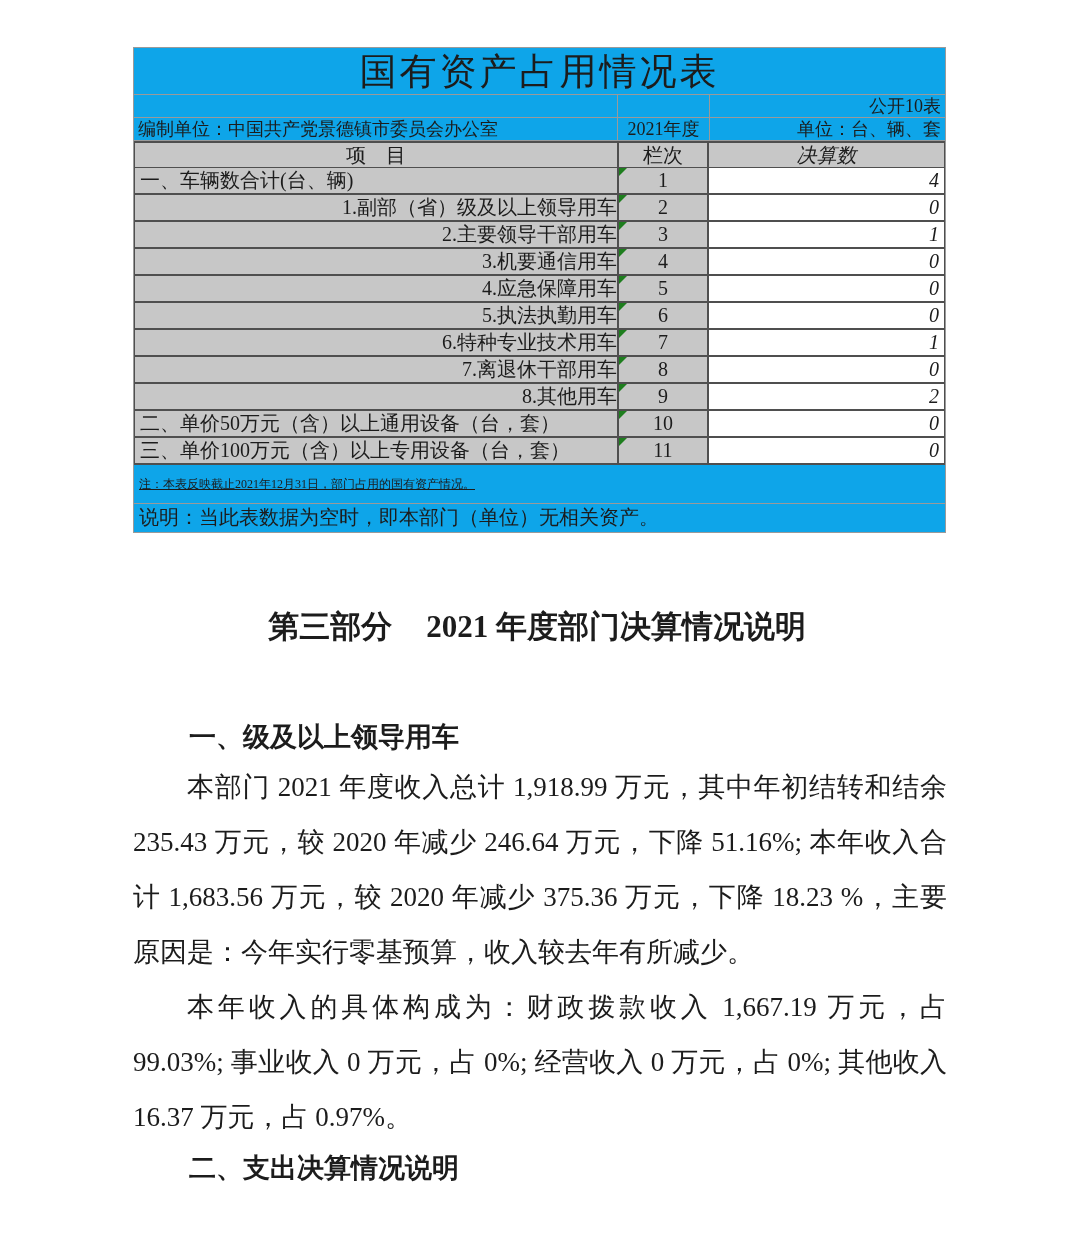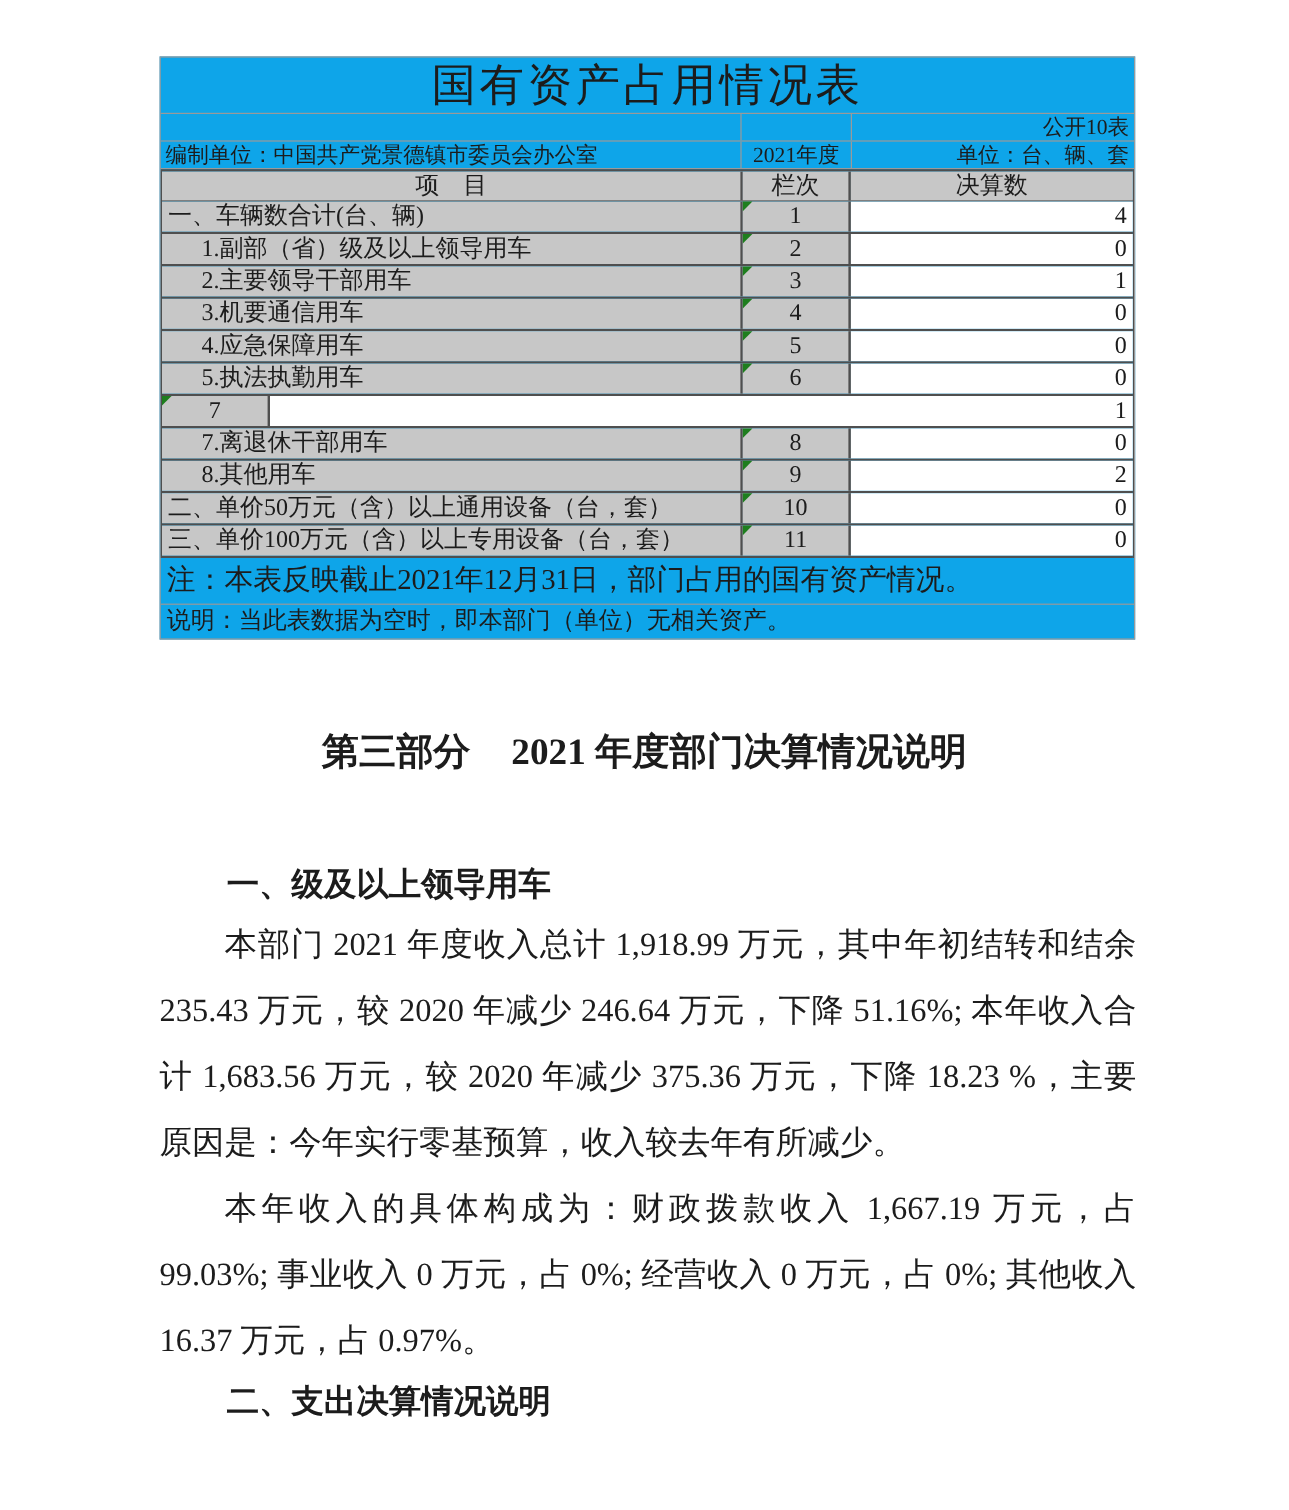--- a/index.html
+++ b/index.html
@@ -21,26 +21,26 @@
   .meta-row{display:flex;font-size:18px;border-bottom:1px solid var(--grid-light);}
   .meta-row .c1{width:484px;padding-left:4px;border-right:1px solid var(--grid-light);}
   .meta-row .c2{width:92px;text-align:center;border-right:1px solid var(--grid-light);}
   .meta-row .c3{flex:1;text-align:right;padding-right:4px;}
   .row-pub{height:23px;line-height:22px;}
   .row-prep{height:23px;line-height:22px;justify-content:flex-end;}
   .grid{border-left:1px solid var(--grid-dark);border-right:1px solid var(--grid-dark);}
   .grow{display:flex;height:27px;border-bottom:2px solid var(--grid-dark);font-size:20px;line-height:24px;}
   .grow .gc-item{width:484px;background:var(--cell-gray);border-right:2px solid var(--grid-dark);padding-left:5px;white-space:nowrap;overflow:hidden;}
   .grow .gc-col{width:90px;background:var(--cell-gray);border-right:2px solid var(--grid-dark);text-align:center;position:relative;}
-  .grow .gc-val{flex:1;background:#ffffff;text-align:right;padding-right:5px;}
+  .grow .gc-val{flex:1;background:#ffffff;text-align:right;padding-right:5px;font-style:italic;}
   .grow.header{border-top:2px solid var(--grid-dark);align-items:center;}
   .grow.header .gc-item,.grow.header .gc-col,.grow.header .gc-val{background:var(--cell-gray);text-align:center;padding:0;}
-  .grow.sub .gc-item{padding-left:33px;}
+  .grow.sub .gc-item{padding-left:33px;text-align:right;}
   .tri{position:absolute;top:0;left:0;width:0;height:0;border-top:8px solid var(--triangle-green);border-right:8px solid transparent;}
-  .note-row{height:39px;line-height:38px;font-size:24px;padding-left:5px;border-bottom:1px solid var(--grid-light);}
+  .note-row{height:39px;line-height:38px;font-size:12px;padding-left:5px;border-bottom:1px solid var(--grid-light);text-decoration:underline;}
   .remark-row{height:28px;line-height:27px;font-size:20px;padding-left:5px;}
   
   .part-heading{position:absolute;top:606px;left:0;width:100%;text-align:center;font-weight:bold;font-size:31px;font-family:"Liberation Serif","DejaVu Serif",serif;}
   .part-heading .gap{display:inline-block;width:34px;}
   .narrative{position:absolute;left:133px;top:714px;width:814px;}
   .sub-heading{font-family:"Liberation Sans","DejaVu Sans",sans-serif;font-weight:bold;font-size:27px;line-height:46px;padding-left:56px;}
   .para{font-size:27px;line-height:55px;text-align:justify;text-indent:2em;}
 </style>
 </head>
 <body>
@@ -91,20 +91,21 @@
       <div class="gc-item">4.应急保障用车</div>
       <div class="gc-col"><span class="tri"></span><span>5</span></div>
       <div class="gc-val">0</div>
     </div>
     <div class="grow sub">
       <div class="gc-item">5.执法执勤用车</div>
       <div class="gc-col"><span class="tri"></span><span>6</span></div>
       <div class="gc-val">0</div>
     </div>
     <div class="grow sub">
+      <div class="gc-item">6.特种专业技术用车</div>
       <div class="gc-col"><span class="tri"></span><span>7</span></div>
       <div class="gc-val">1</div>
     </div>
     <div class="grow sub">
       <div class="gc-item">7.离退休干部用车</div>
       <div class="gc-col"><span class="tri"></span><span>8</span></div>
       <div class="gc-val">0</div>
     </div>
     <div class="grow sub">
       <div class="gc-item">8.其他用车</div>

